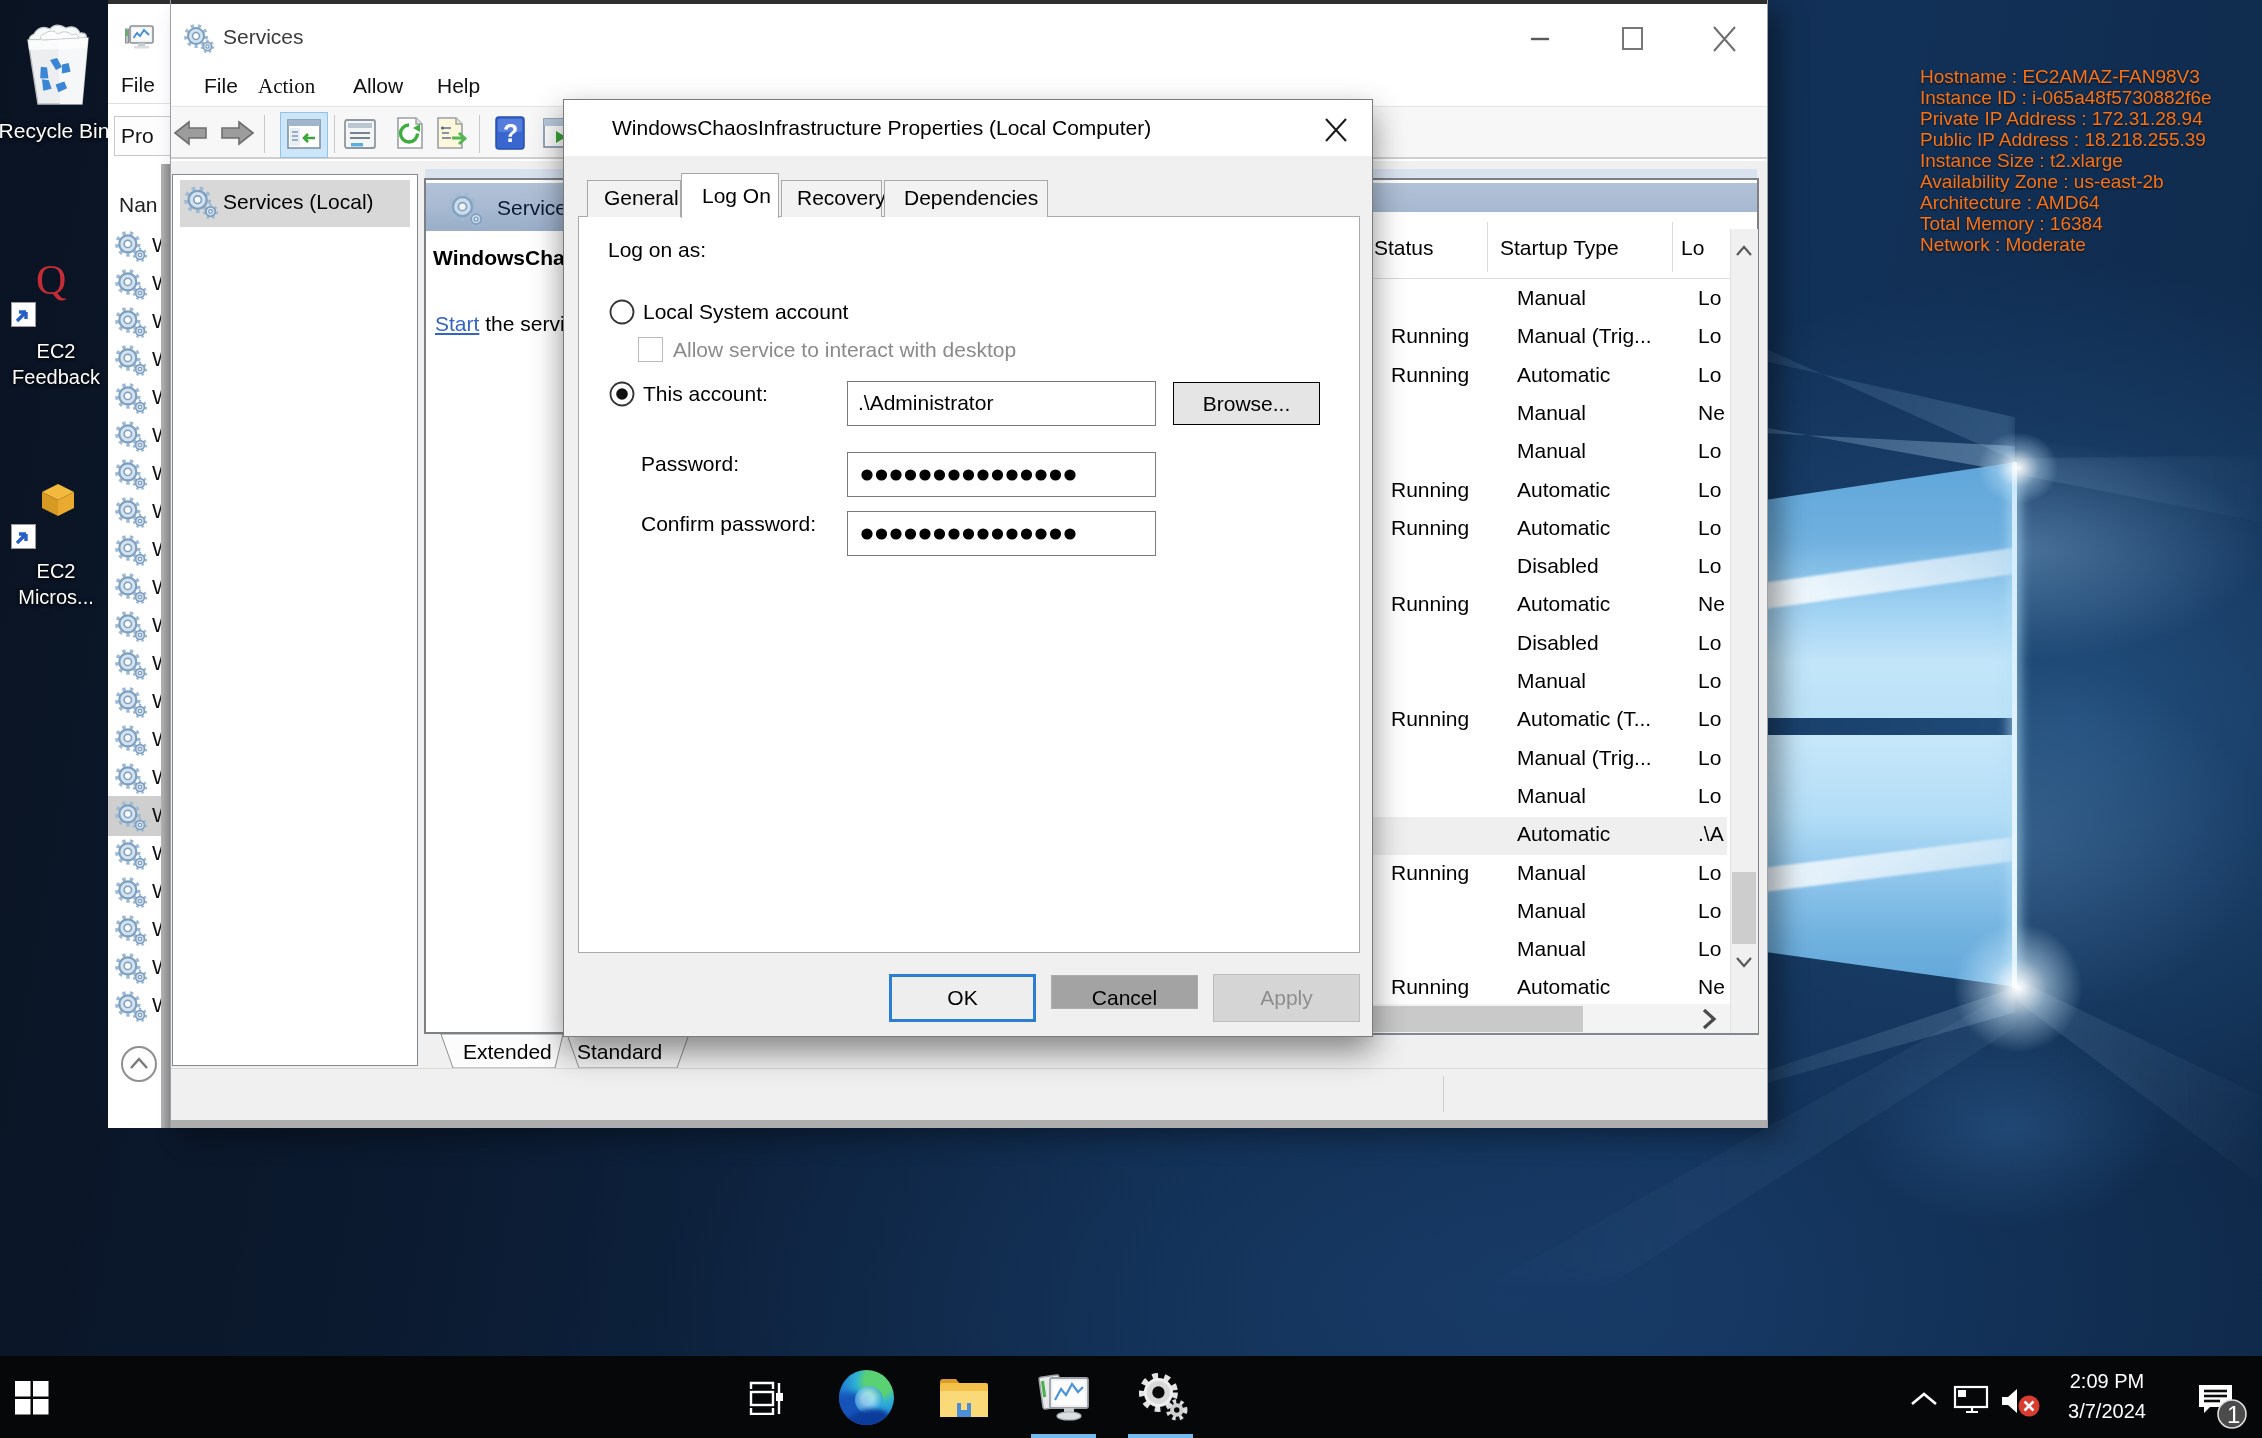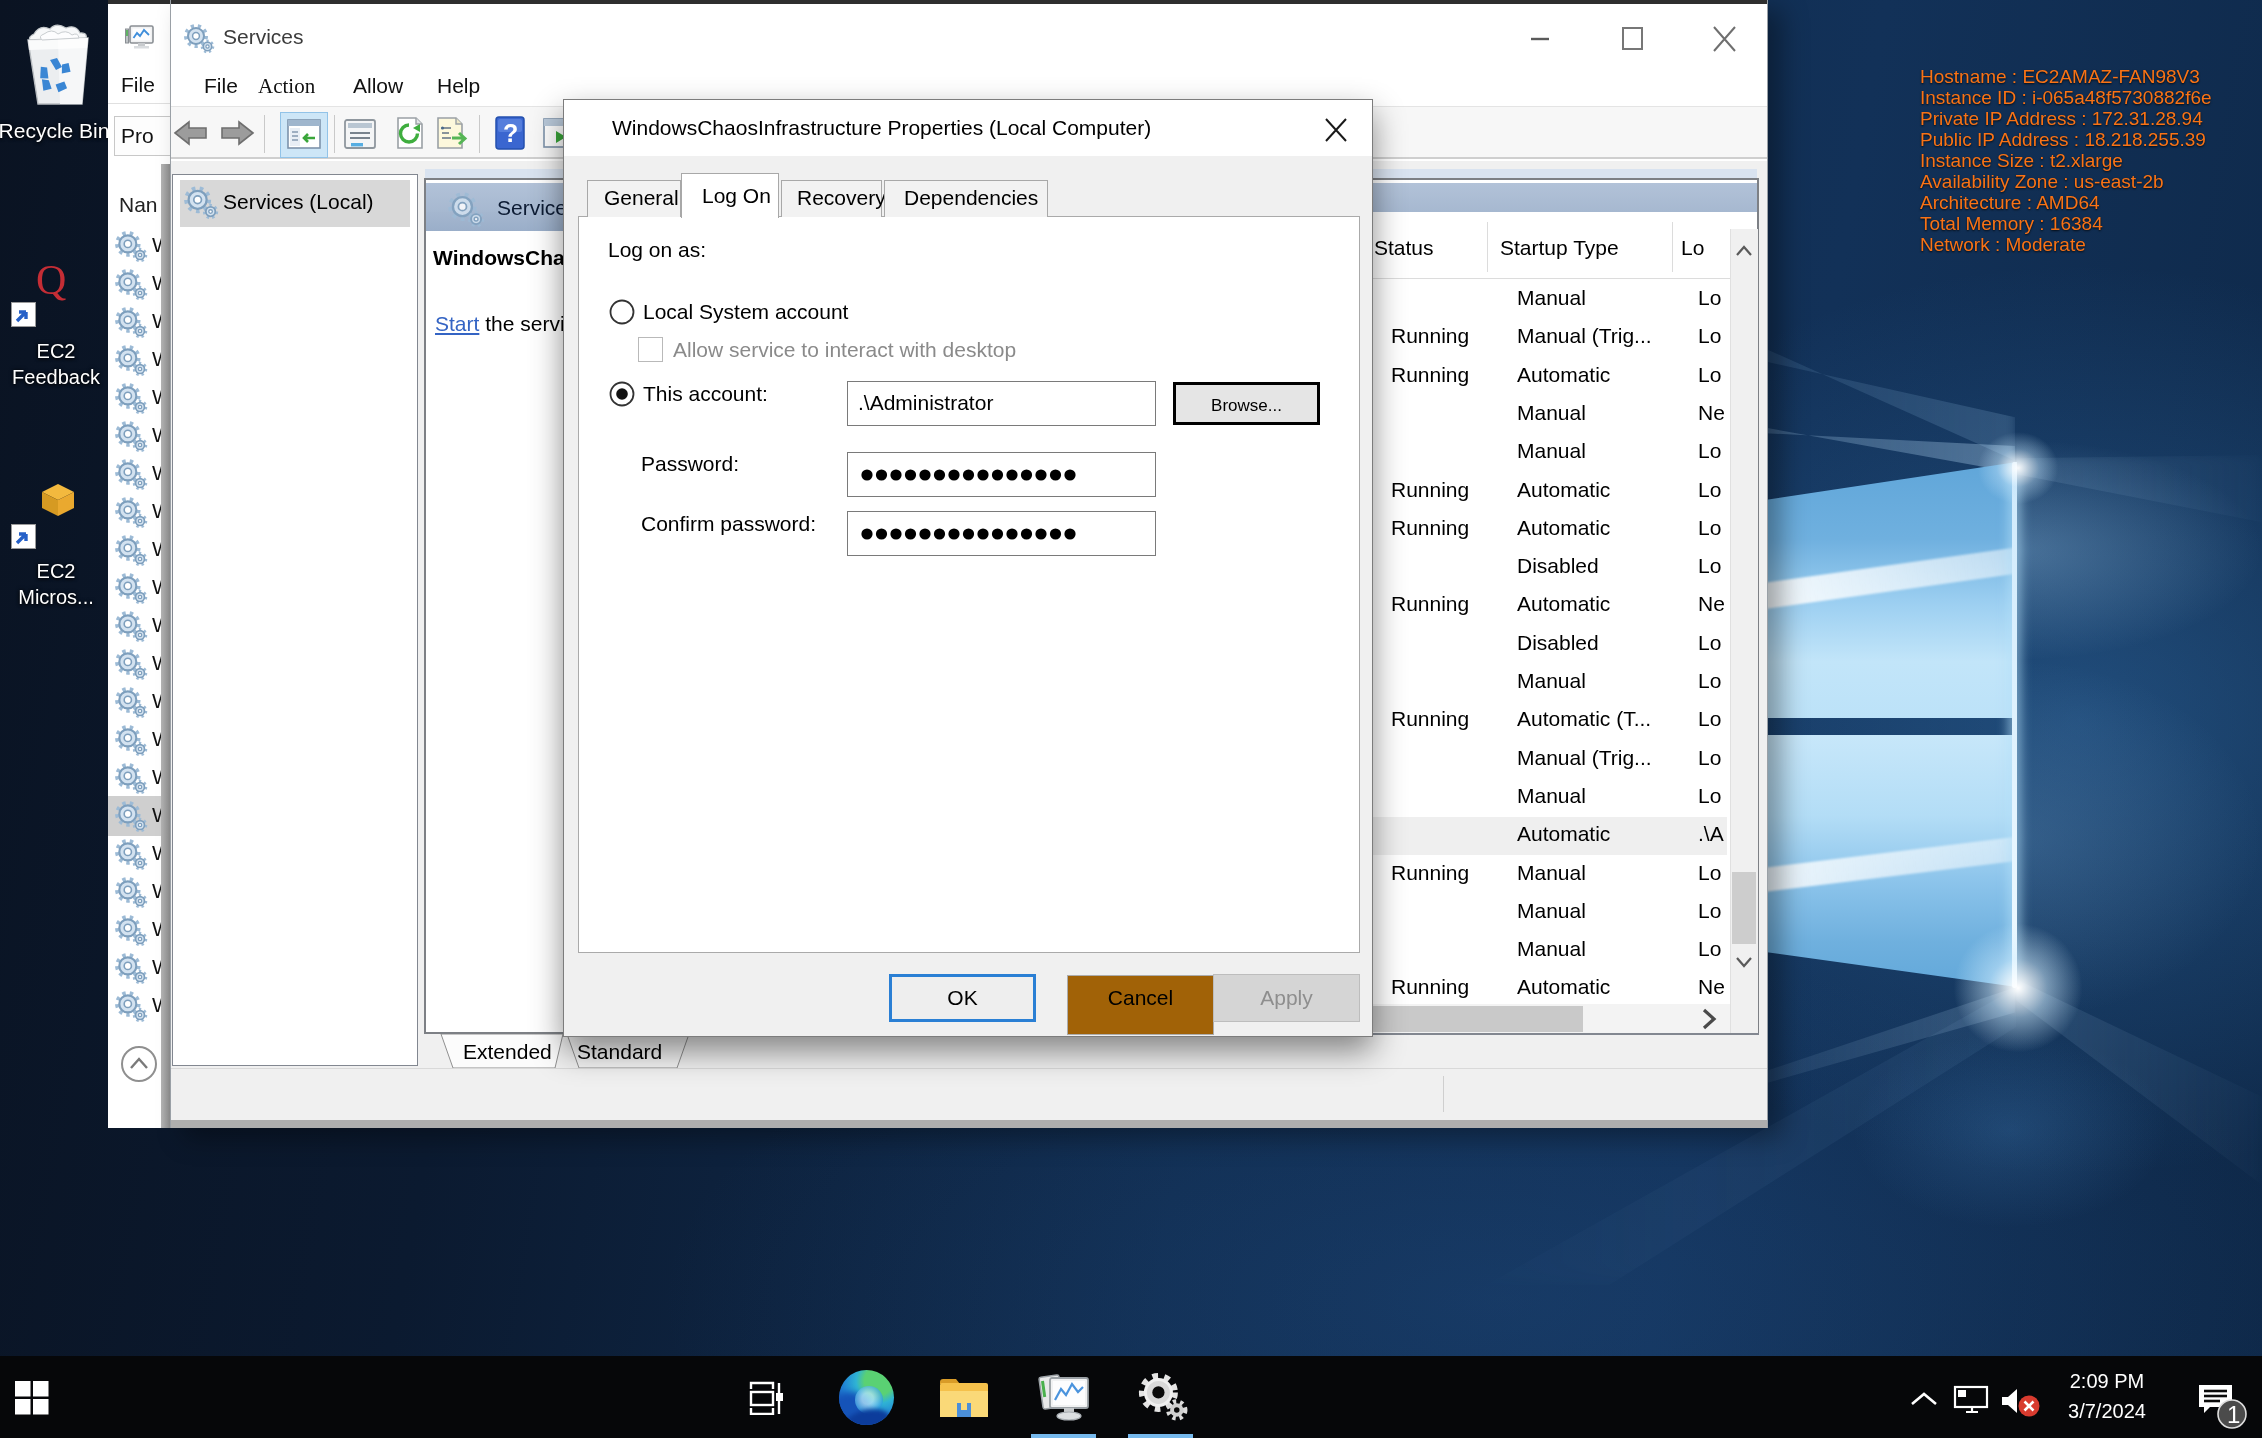--- a/index.html
+++ b/index.html
@@ -484,21 +484,21 @@
   <div class="abs" style="left:79px;top:200px;font-size:21px;color:#000;">Local System account</div>
   <div class="abs" style="left:74px;top:237px;width:25px;height:25px;background:#fff;border:1px solid #b9b9b9;"></div>
   <div class="abs" style="left:109px;top:238px;font-size:21px;color:#8a8a8a;">Allow service to interact with desktop</div>
   <svg class="abs" style="left:44px;top:280px" width="28" height="28" viewBox="0 0 28 28">
         <circle cx="14" cy="14" r="11.5" fill="#fff" stroke="#333" stroke-width="1.8"></circle>
         <circle cx="14" cy="14" r="5.8" fill="#111"></circle>
       </svg>
   <div class="abs" style="left:79px;top:282px;font-size:21px;color:#000;">This account:</div>
   <div class="abs" style="left:283px;top:281px;width:309px;height:45px;background:#fff;border:1px solid #7a7a7a;"></div>
   <div class="abs" style="left:294px;top:291px;font-size:21px;color:#000;">.\Administrator</div>
-  <div class="abs" style="left:609px;top:282px;width:147px;height:43px;background:#e5e5e5;border:3px solid #000000;text-align:center;line-height:41px;font-size:17px;color:#000;">Browse...</div>
+  <div class="abs" style="left:609px;top:282px;width:147px;height:43px;background:#e5e5e5;border:1px solid #000000;text-align:center;line-height:41px;font-size:21px;color:#000;">Browse...</div>
   <div class="abs" style="left:77px;top:352px;font-size:21px;color:#000;">Password:</div>
   <div class="abs" style="left:283px;top:352px;width:309px;height:45px;background:#fff;border:1px solid #7a7a7a;"></div>
   <svg class="abs" style="left:294px;top:352px" width="290" height="45" viewBox="0 0 290 45">
         <g fill="#000">
           <circle cx="9" cy="23" r="5.6"></circle>
           <circle cx="23.5" cy="23" r="5.6"></circle>
           <circle cx="38" cy="23" r="5.6"></circle>
           <circle cx="52.5" cy="23" r="5.6"></circle>
           <circle cx="67" cy="23" r="5.6"></circle>
           <circle cx="81.5" cy="23" r="5.6"></circle>
@@ -529,21 +529,21 @@
           <circle cx="139.5" cy="23" r="5.6"></circle>
           <circle cx="154" cy="23" r="5.6"></circle>
           <circle cx="168.5" cy="23" r="5.6"></circle>
           <circle cx="183" cy="23" r="5.6"></circle>
           <circle cx="197.5" cy="23" r="5.6"></circle>
           <circle cx="212" cy="23" r="5.6"></circle>
         </g>
       </svg>
 
   <div class="abs" style="left:325px;top:874px;width:147px;height:48px;background:#eee;border:3px solid #2a7fd4;text-align:center;line-height:42px;font-size:21px;color:#000;">OK</div>
-  <div class="abs" style="left:487px;top:875px;width:147px;height:60px;background:#a16207;border:1px solid #acacac;text-align:center;line-height:44px;font-size:21px;color:#000;margin-left:16px;">Cancel</div>
+  <div class="abs" style="left:487px;top:875px;width:147px;height:34px;background:#a3a3a3;border:1px solid #acacac;text-align:center;line-height:44px;font-size:21px;color:#000;">Cancel</div>
   <div class="abs" style="left:649px;top:874px;width:147px;height:48px;background:#d5d5d5;border:1px solid #bdbdbd;text-align:center;line-height:46px;font-size:21px;color:#8e8e8e;">Apply</div>
 </div>
 
 <div class="abs" id="taskbar">
 
   <svg class="abs" style="left:15px;top:25px" width="34" height="34" viewBox="0 0 34 34">
     <g fill="#fff">
           <rect x="0" y="0" width="15.5" height="15.5"></rect>
           <rect x="18" y="0" width="15.5" height="15.5"></rect>
           <rect x="0" y="18" width="15.5" height="15.5"></rect>

